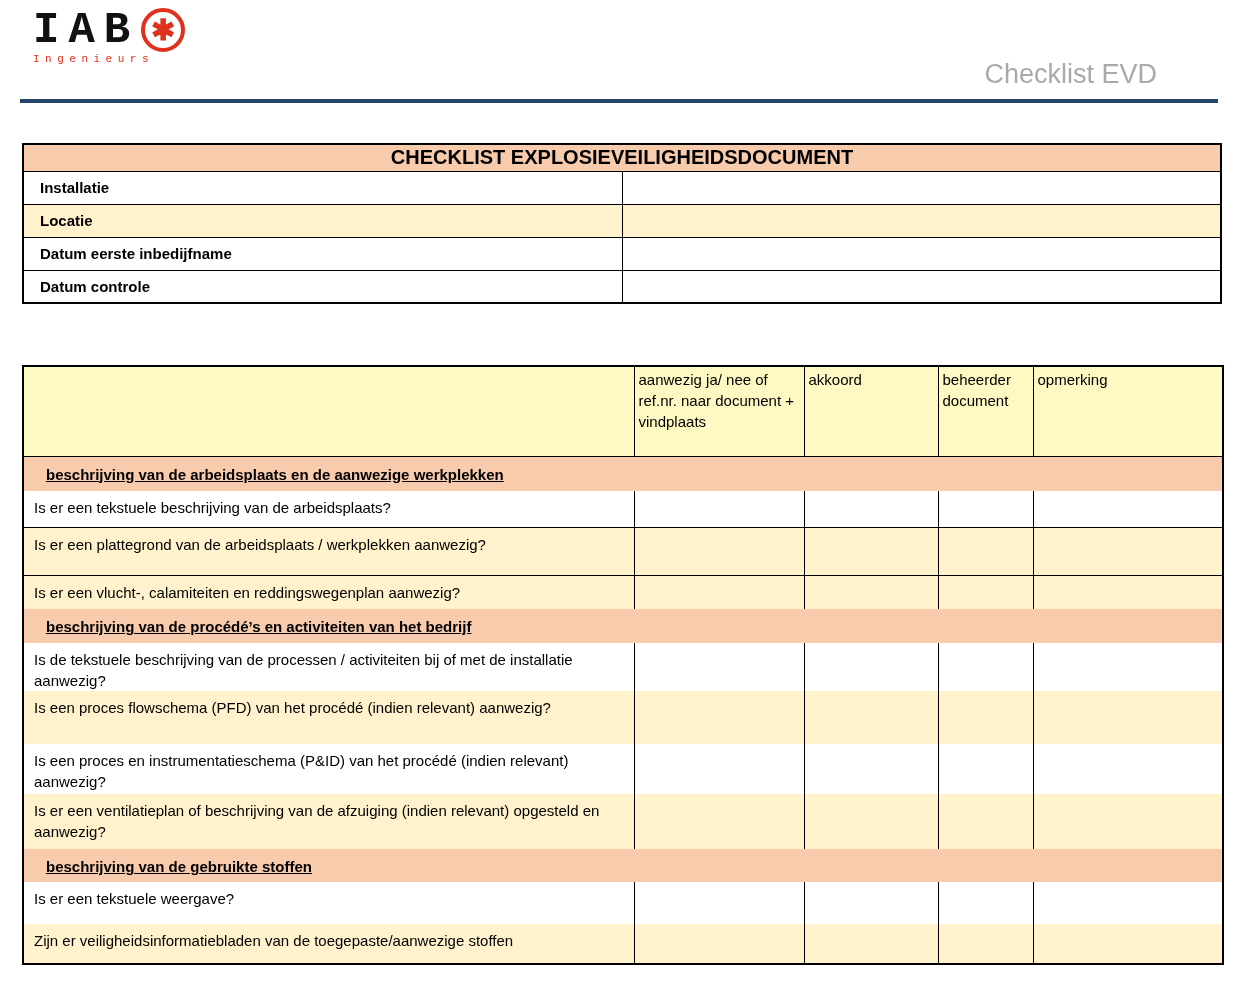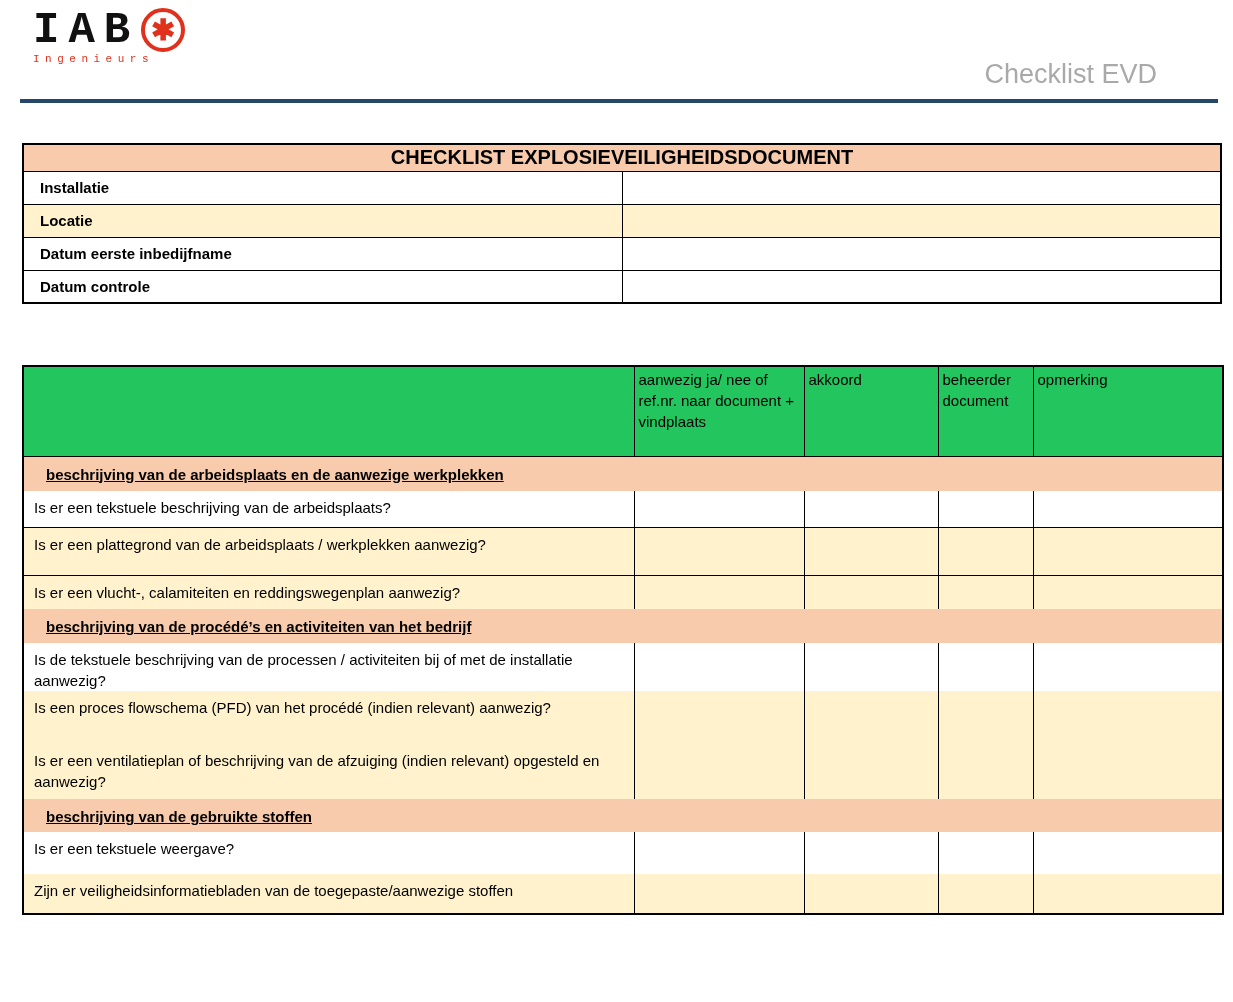--- a/index.html
+++ b/index.html
@@ -30,21 +30,21 @@
   .t1 td { border:1.5px solid #000; }
   .t1 .title-cell { height:27px; text-align:center; font-weight:bold; font-size:20px;
                     line-height:25px; background:#F8CBAD; }
   .t1 .lbl { width:275px; height:33px; font-weight:bold; padding:5px 4px 0 16px; }
   .t1 .val { }
 
   
   .t2 { position:absolute; left:22px; top:365px; width:1200px; border:2px solid #000; }
   .t2 col.c-q { width:611px; } .t2 col.c-a { width:170px; } .t2 col.c-k { width:134px; }
   .t2 col.c-b { width:95px; }  .t2 col.c-o { width:190px; }
-  .t2 .hdr td { border:1.5px solid #000; padding:2px 3px 0 4px; background:#22c55e; height:90px; }
+  .t2 .hdr td { border:1.5px solid #000; padding:2px 3px 0 4px; background:#fef9c3; height:90px; }
   .t2 .band td { background:#F8CBAD; border:none; font-weight:bold;
                  text-decoration:underline; padding:7px 0 0 22px; }
   .t2 .q td + td { border-left:1.5px solid #000; }
   .t2 .bb td { border-bottom:1.5px solid #000; }
   .t2 .qc { padding:6px 10px 0 10px; }
   .h33{height:33px} .h34{height:34px} .h35{height:35px} .h36{height:36px}
   .h40{height:40px} .h42{height:42px} .h48{height:48px} .h50{height:50px}
   .h53{height:53px} .h54{height:48px} .h55{height:55px}
 </style>
 </head>
@@ -140,20 +140,27 @@
     <td></td>
     <td></td>
   </tr>
   <tr class="q bg-y h53">
     <td class="qc">Is een proces flowschema (PFD) van het procédé (indien relevant) aanwezig?</td>
     <td></td>
     <td></td>
     <td></td>
     <td></td>
   </tr>
+  <tr class="q bg-w h50">
+    <td class="qc">Is een proces en instrumentatieschema (P&amp;ID) van het procédé (indien relevant) aanwezig?</td>
+    <td></td>
+    <td></td>
+    <td></td>
+    <td></td>
+  </tr>
   <tr class="q bg-y h55">
     <td class="qc">Is er een ventilatieplan of beschrijving van de afzuiging (indien relevant) opgesteld en aanwezig?</td>
     <td></td>
     <td></td>
     <td></td>
     <td></td>
   </tr>
 
   <tr class="band h33">
     <td colspan="5">beschrijving van de gebruikte stoffen</td>

